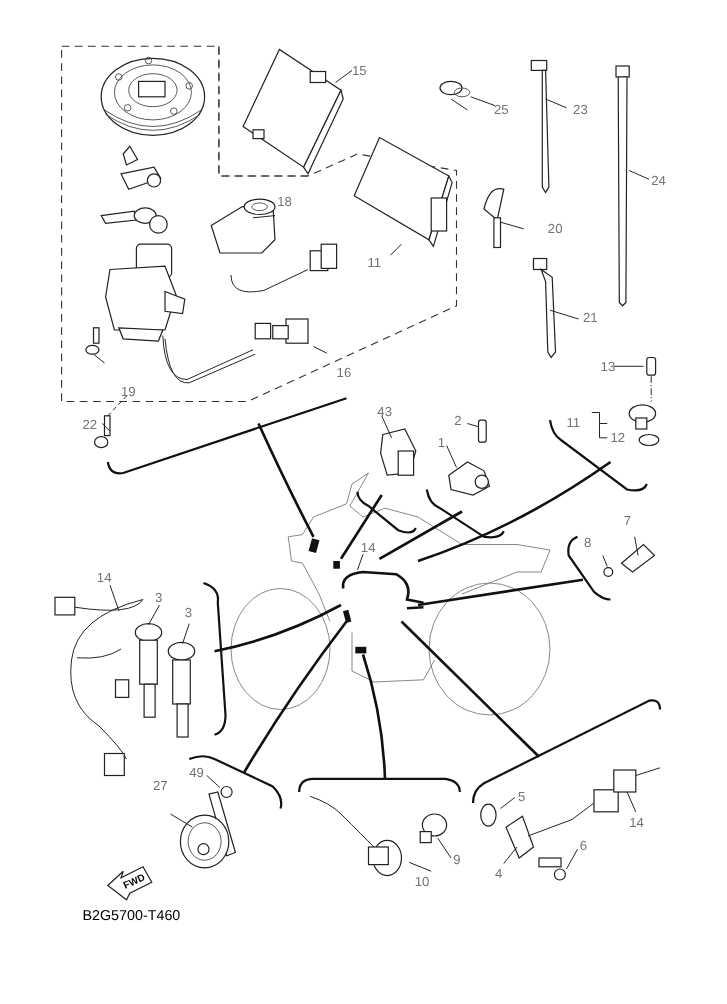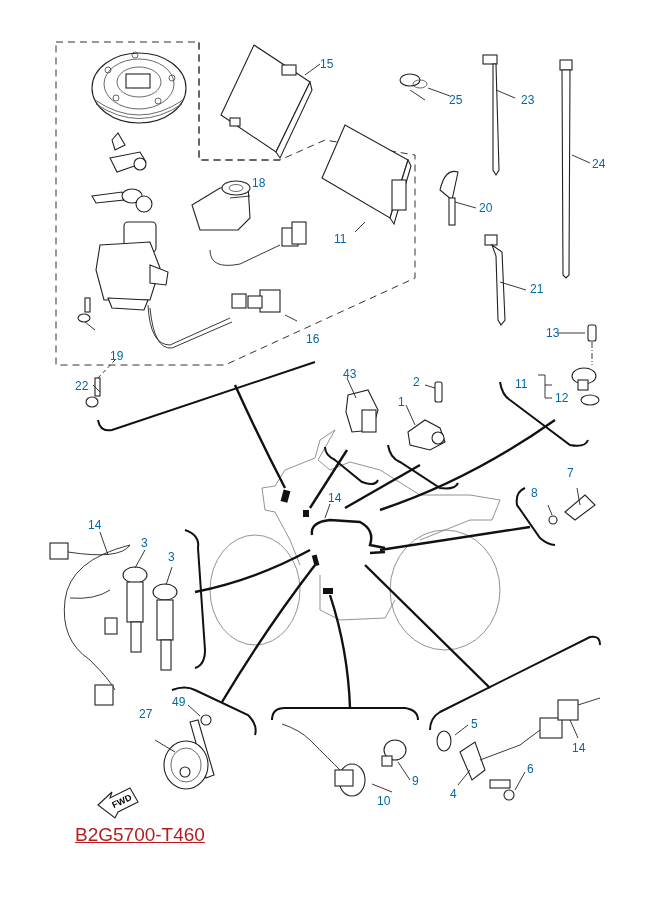--- a/index.html
+++ b/index.html
@@ -1,19 +1,19 @@
 <!DOCTYPE html>
 <html><head>
 <meta charset="utf-8">
 <style>
   html, body { margin: 0; padding: 0; background: #ffffff; }
   body { width: 661px; height: 913px; position: relative; overflow: hidden; font-family: "Liberation Sans", sans-serif; }
   #diagram { position: absolute; left: 0; top: 0; width: 661px; height: 913px; }
-  .lbl { position: absolute; font-size: 12px; color: #0369a1; line-height: 1; white-space: nowrap; }
-  .code { position: absolute; left: 75px; top: 824px; font-size: 19px; color: #b91c1c; text-decoration: underline; }
+  .lbl { position: absolute; font-size: 12px; color: #737373; line-height: 1; white-space: nowrap; }
+  .code { position: absolute; left: 75px; top: 824px; font-size: 13px; color: #000000; }
   svg .part { fill: #fff; stroke: #222; stroke-width: 1.1; }
   svg .thin { fill: none; stroke: #444; stroke-width: 0.8; }
   svg .lead { fill: none; stroke: #222; stroke-width: 0.9; }
   svg .dash { fill: none; stroke: #333; stroke-width: 1; stroke-dasharray: 7 5; }
   svg .bracket { fill: none; stroke: #111; stroke-width: 2; }
   svg .thick { fill: none; stroke: #111; stroke-width: 2.4; }
   svg .bike { fill: none; stroke: #777; stroke-width: 0.8; }
   svg .mark { fill: #111; }
 </style>
 </head>
@@ -255,21 +255,21 @@
   <g>
     <path class="part" d="M98,805 L112,792 L110,798 L130,788 L138,802 L118,812 L115,818 Z"></path>
     <text x="112" y="806" font-size="9" font-family="Liberation Sans, sans-serif" font-weight="bold" transform="rotate(-25 118 803)">FWD</text>
   </g>
 </svg>
 
 <span class="lbl" style="left:320px;top:58px">15</span>
 <span class="lbl" style="left:449px;top:94px">25</span>
 <span class="lbl" style="left:521px;top:94px">23</span>
 <span class="lbl" style="left:592px;top:158px">24</span>
-<span class="lbl" style="left:479px;top:202px">20</span>
+<span class="lbl" style="left:498px;top:202px">20</span>
 <span class="lbl" style="left:530px;top:283px">21</span>
 <span class="lbl" style="left:252px;top:177px">18</span>
 <span class="lbl" style="left:334px;top:233px">11</span>
 <span class="lbl" style="left:306px;top:333px">16</span>
 <span class="lbl" style="left:110px;top:350px">19</span>
 <span class="lbl" style="left:75px;top:380px">22</span>
 <span class="lbl" style="left:546px;top:327px">13</span>
 <span class="lbl" style="left:515px;top:378px">11</span>
 <span class="lbl" style="left:555px;top:392px">12</span>
 <span class="lbl" style="left:343px;top:368px">43</span>

